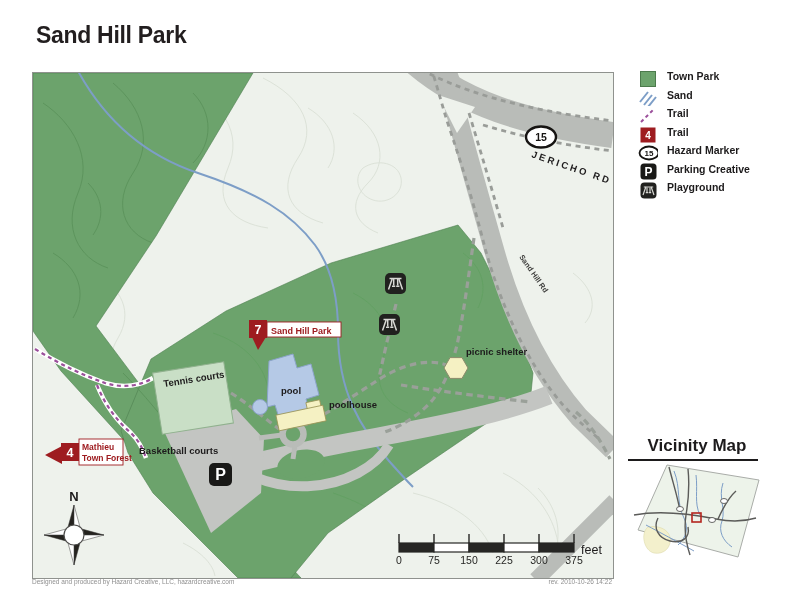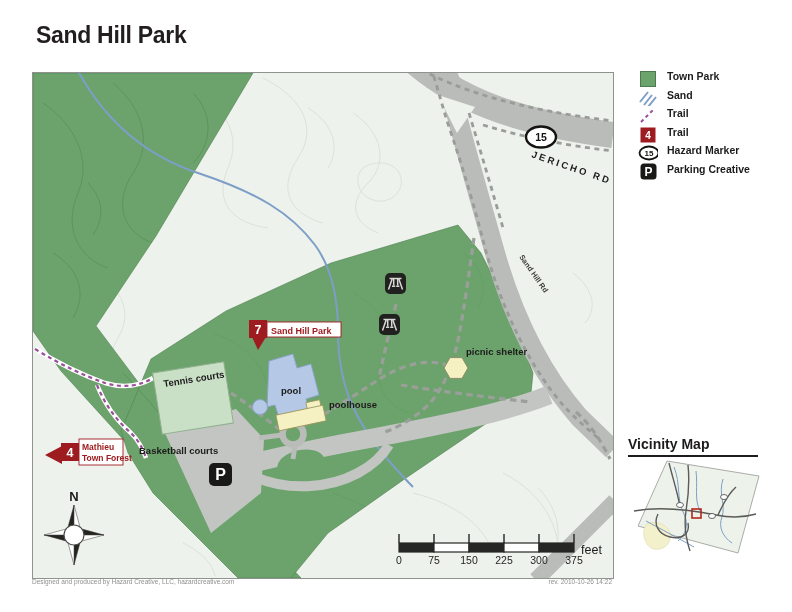--- a/index.html
+++ b/index.html
@@ -16,21 +16,21 @@
     border:1px solid #8f928e;background:#eef2ec;overflow:hidden;
   }
   .map-frame svg{display:block;}
   
   .legend{position:absolute;left:626px;top:70px;width:166px;}
   .legend-row{display:flex;align-items:flex-start;height:18.5px;margin-left:12px;}
   .legend-icon{width:20px;height:18px;display:flex;align-items:center;justify-content:center;flex:0 0 20px;}
   .legend-label{margin-left:9px;font-size:10.5px;font-weight:bold;color:#1d1b1c;}
   
   .vicinity{position:absolute;left:626px;top:436px;width:140px;}
-  .vicinity-title{font-size:14px;font-weight:bold;color:#1d1b1c;margin:0 0 3px 2px;}
+  .vicinity-title{font-size:17px;font-weight:bold;color:#1d1b1c;margin:0 0 3px 2px;text-align:center;}
   .vicinity-rule{width:130px;height:2px;background:#1d1b1c;margin-left:2px;}
   
   .credit{position:absolute;left:32px;top:578px;font-size:6.5px;color:#8f8f8f;}
   .revision{position:absolute;left:432px;top:578px;width:180px;text-align:right;font-size:6.5px;color:#8f8f8f;}
   text{font-family:"Liberation Sans",sans-serif;}
 </style>
 </head>
 <body>
 
 <h1 class="page-title">Sand Hill Park</h1>
@@ -287,20 +287,33 @@
   </div>
   <div class="legend-row">
     <span class="legend-icon">
       <svg width="17" height="17">
         <rect x="0.5" y="0.5" width="16" height="16" rx="3.5" fill="#191917"></rect>
         <text x="8.5" y="13" font-size="12" font-weight="bold" fill="#ffffff" text-anchor="middle">P</text>
       </svg>
     </span>
     <span class="legend-label">Parking Creative</span>
   </div>
+  <div class="legend-row">
+    <span class="legend-icon">
+      <svg width="17" height="17">
+        <rect x="0.5" y="0.5" width="16" height="16" rx="4" fill="#21211f"></rect>
+        <g stroke="#d8d8d4" stroke-width="1.2" fill="none">
+          <path d="M 3,13 L 6,4.5 M 14,13 L 11,4.5 M 3.8,5 L 13.2,5"></path>
+          <path d="M 7,5.5 L 7,10 M 10,5.5 L 10,10"></path>
+          <path d="M 5.8,10.6 L 8.2,10.6 M 8.8,10.6 L 11.2,10.6"></path>
+        </g>
+      </svg>
+    </span>
+    <span class="legend-label">Playground</span>
+  </div>
 </div>
 
 <div class="vicinity">
   <p class="vicinity-title">Vicinity Map</p>
   <div class="vicinity-rule"></div>
   <svg width="138" height="102" viewBox="0 0 138 102">
     <polygon points="41,4 133,19 112,96 12,69" fill="#edf3ea" stroke="#a9aca8" stroke-width="1"></polygon>
     <path d="M 22,66 C 32,64 42,68 44,76 C 46,86 38,94 28,92 C 18,90 14,72 22,66 Z" fill="#f3f0cc" stroke="#d8d4a0" stroke-width="0.5"></path>
     <g fill="none" stroke="#7d9ec7" stroke-width="1">
       <path d="M 48,10 C 55,27 50,42 58,57 C 63,67 60,77 52,84"></path>

